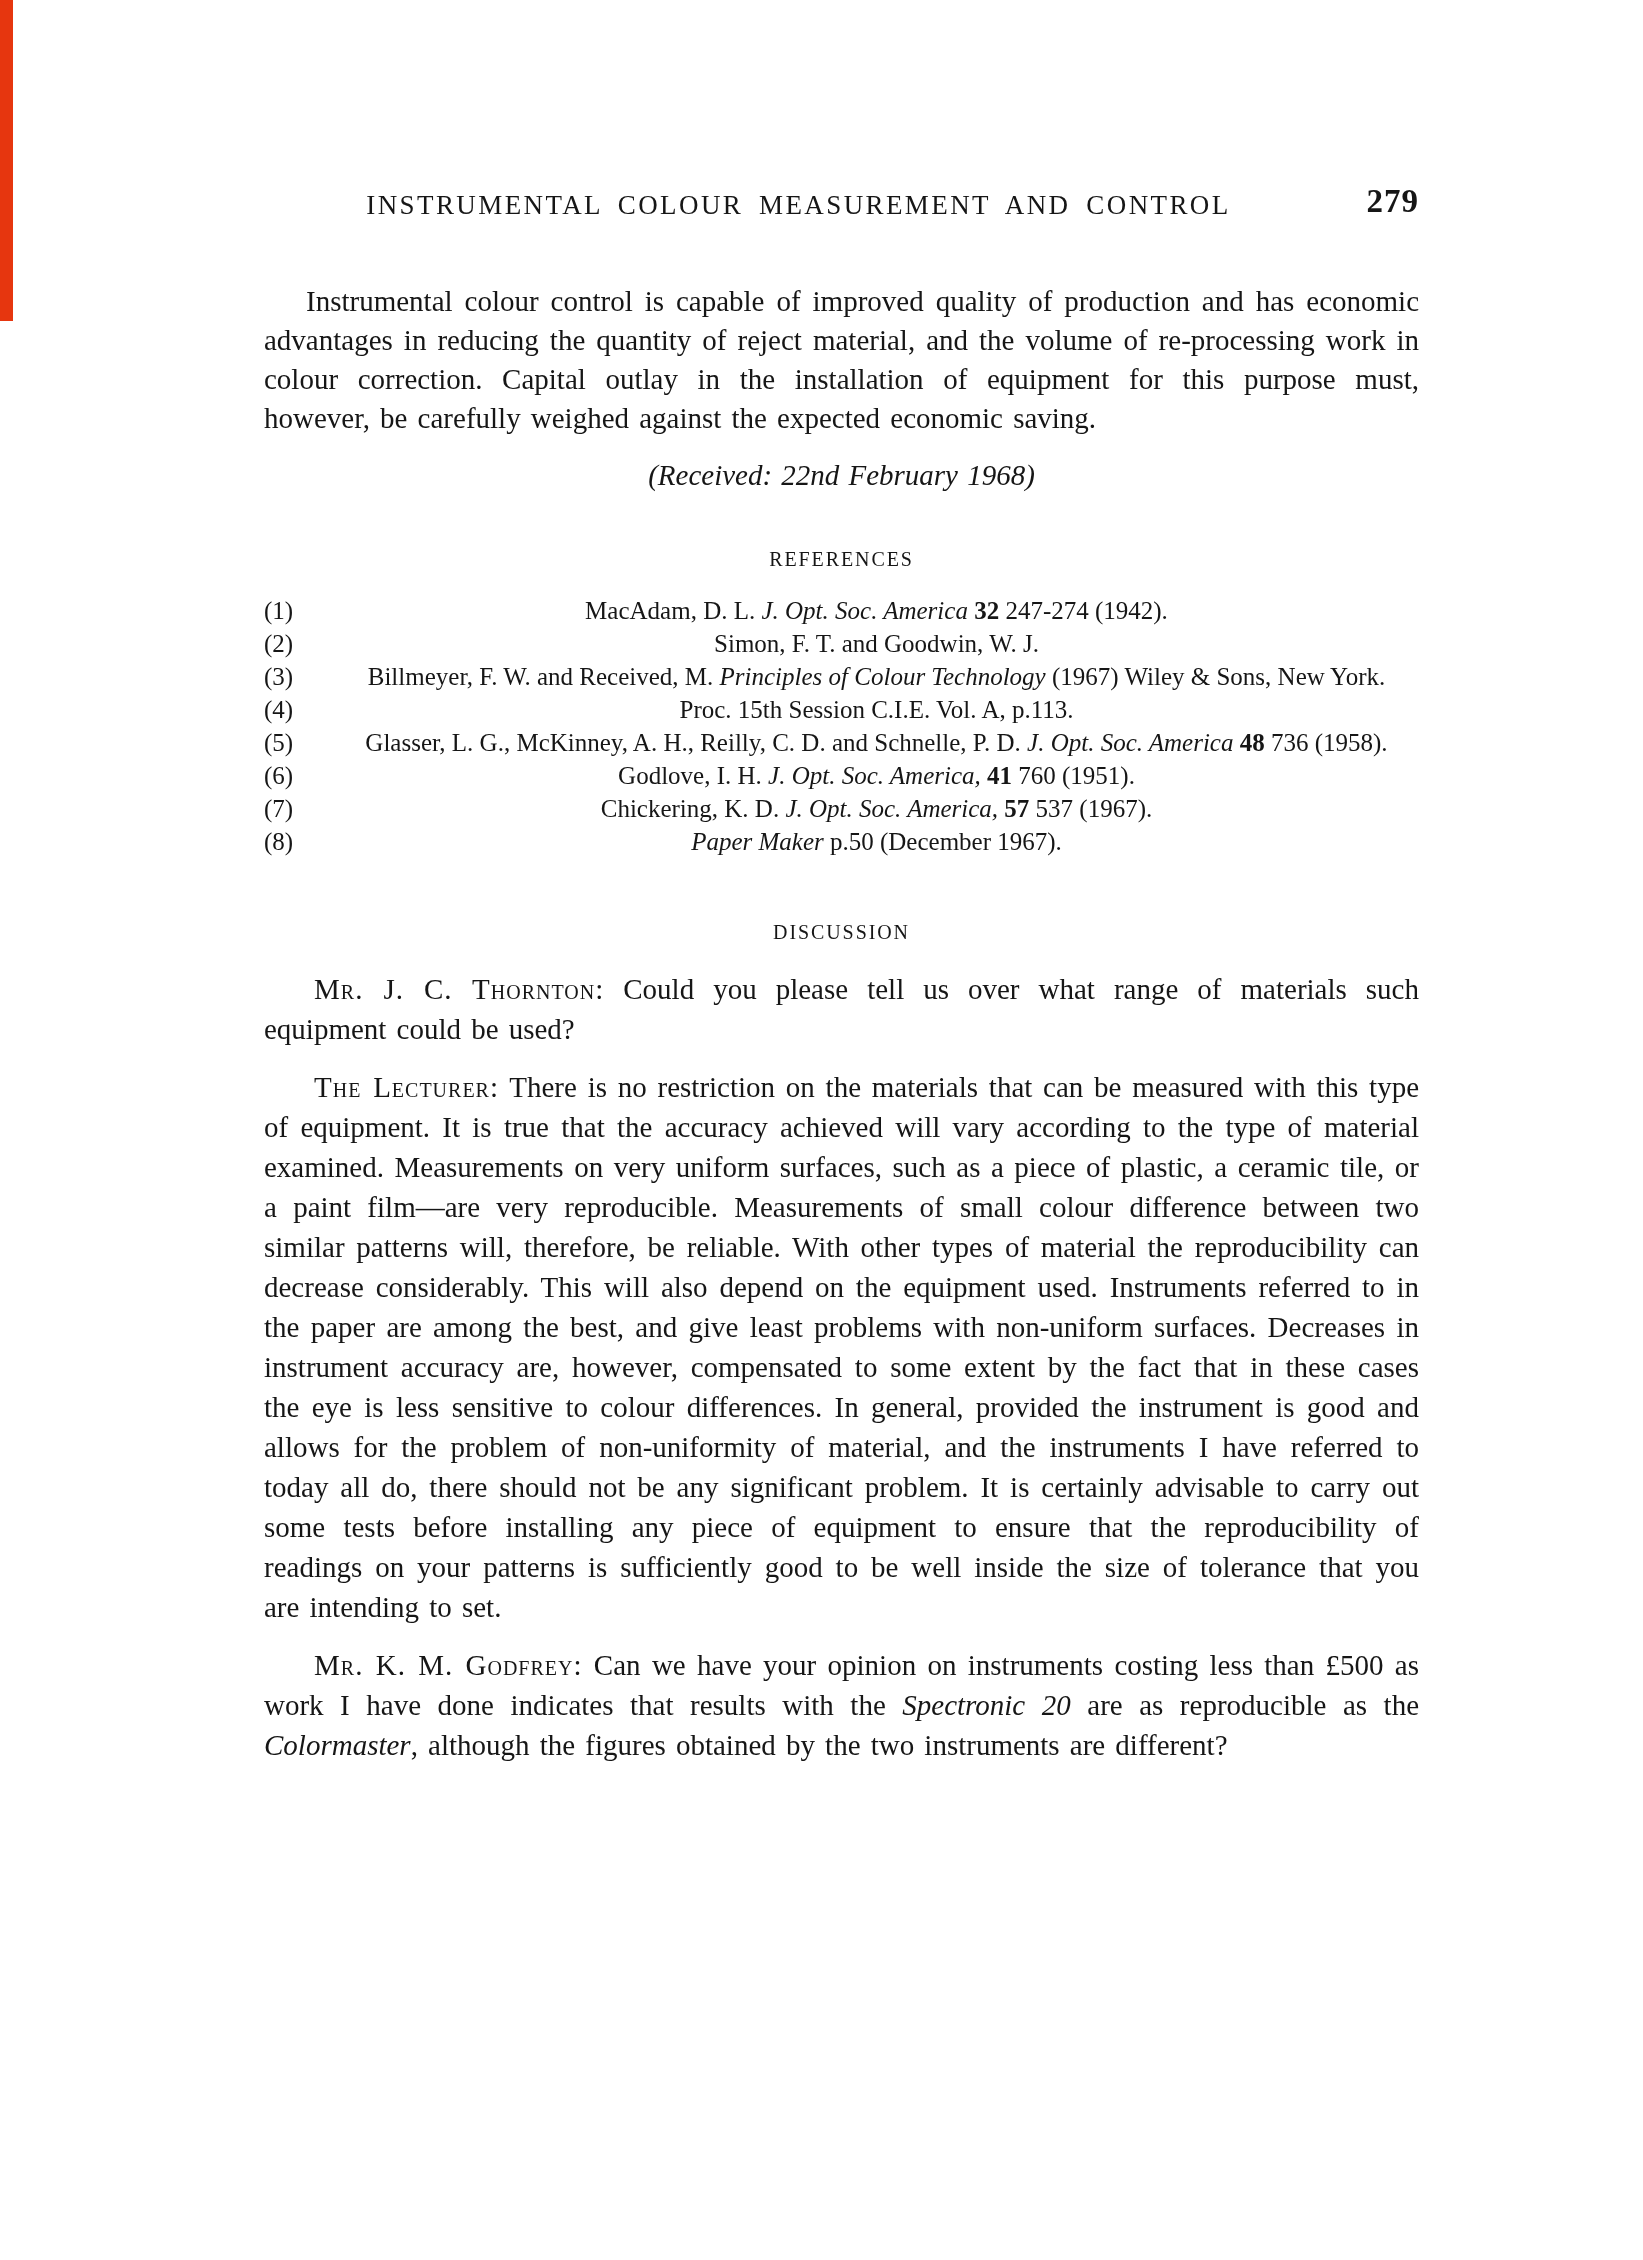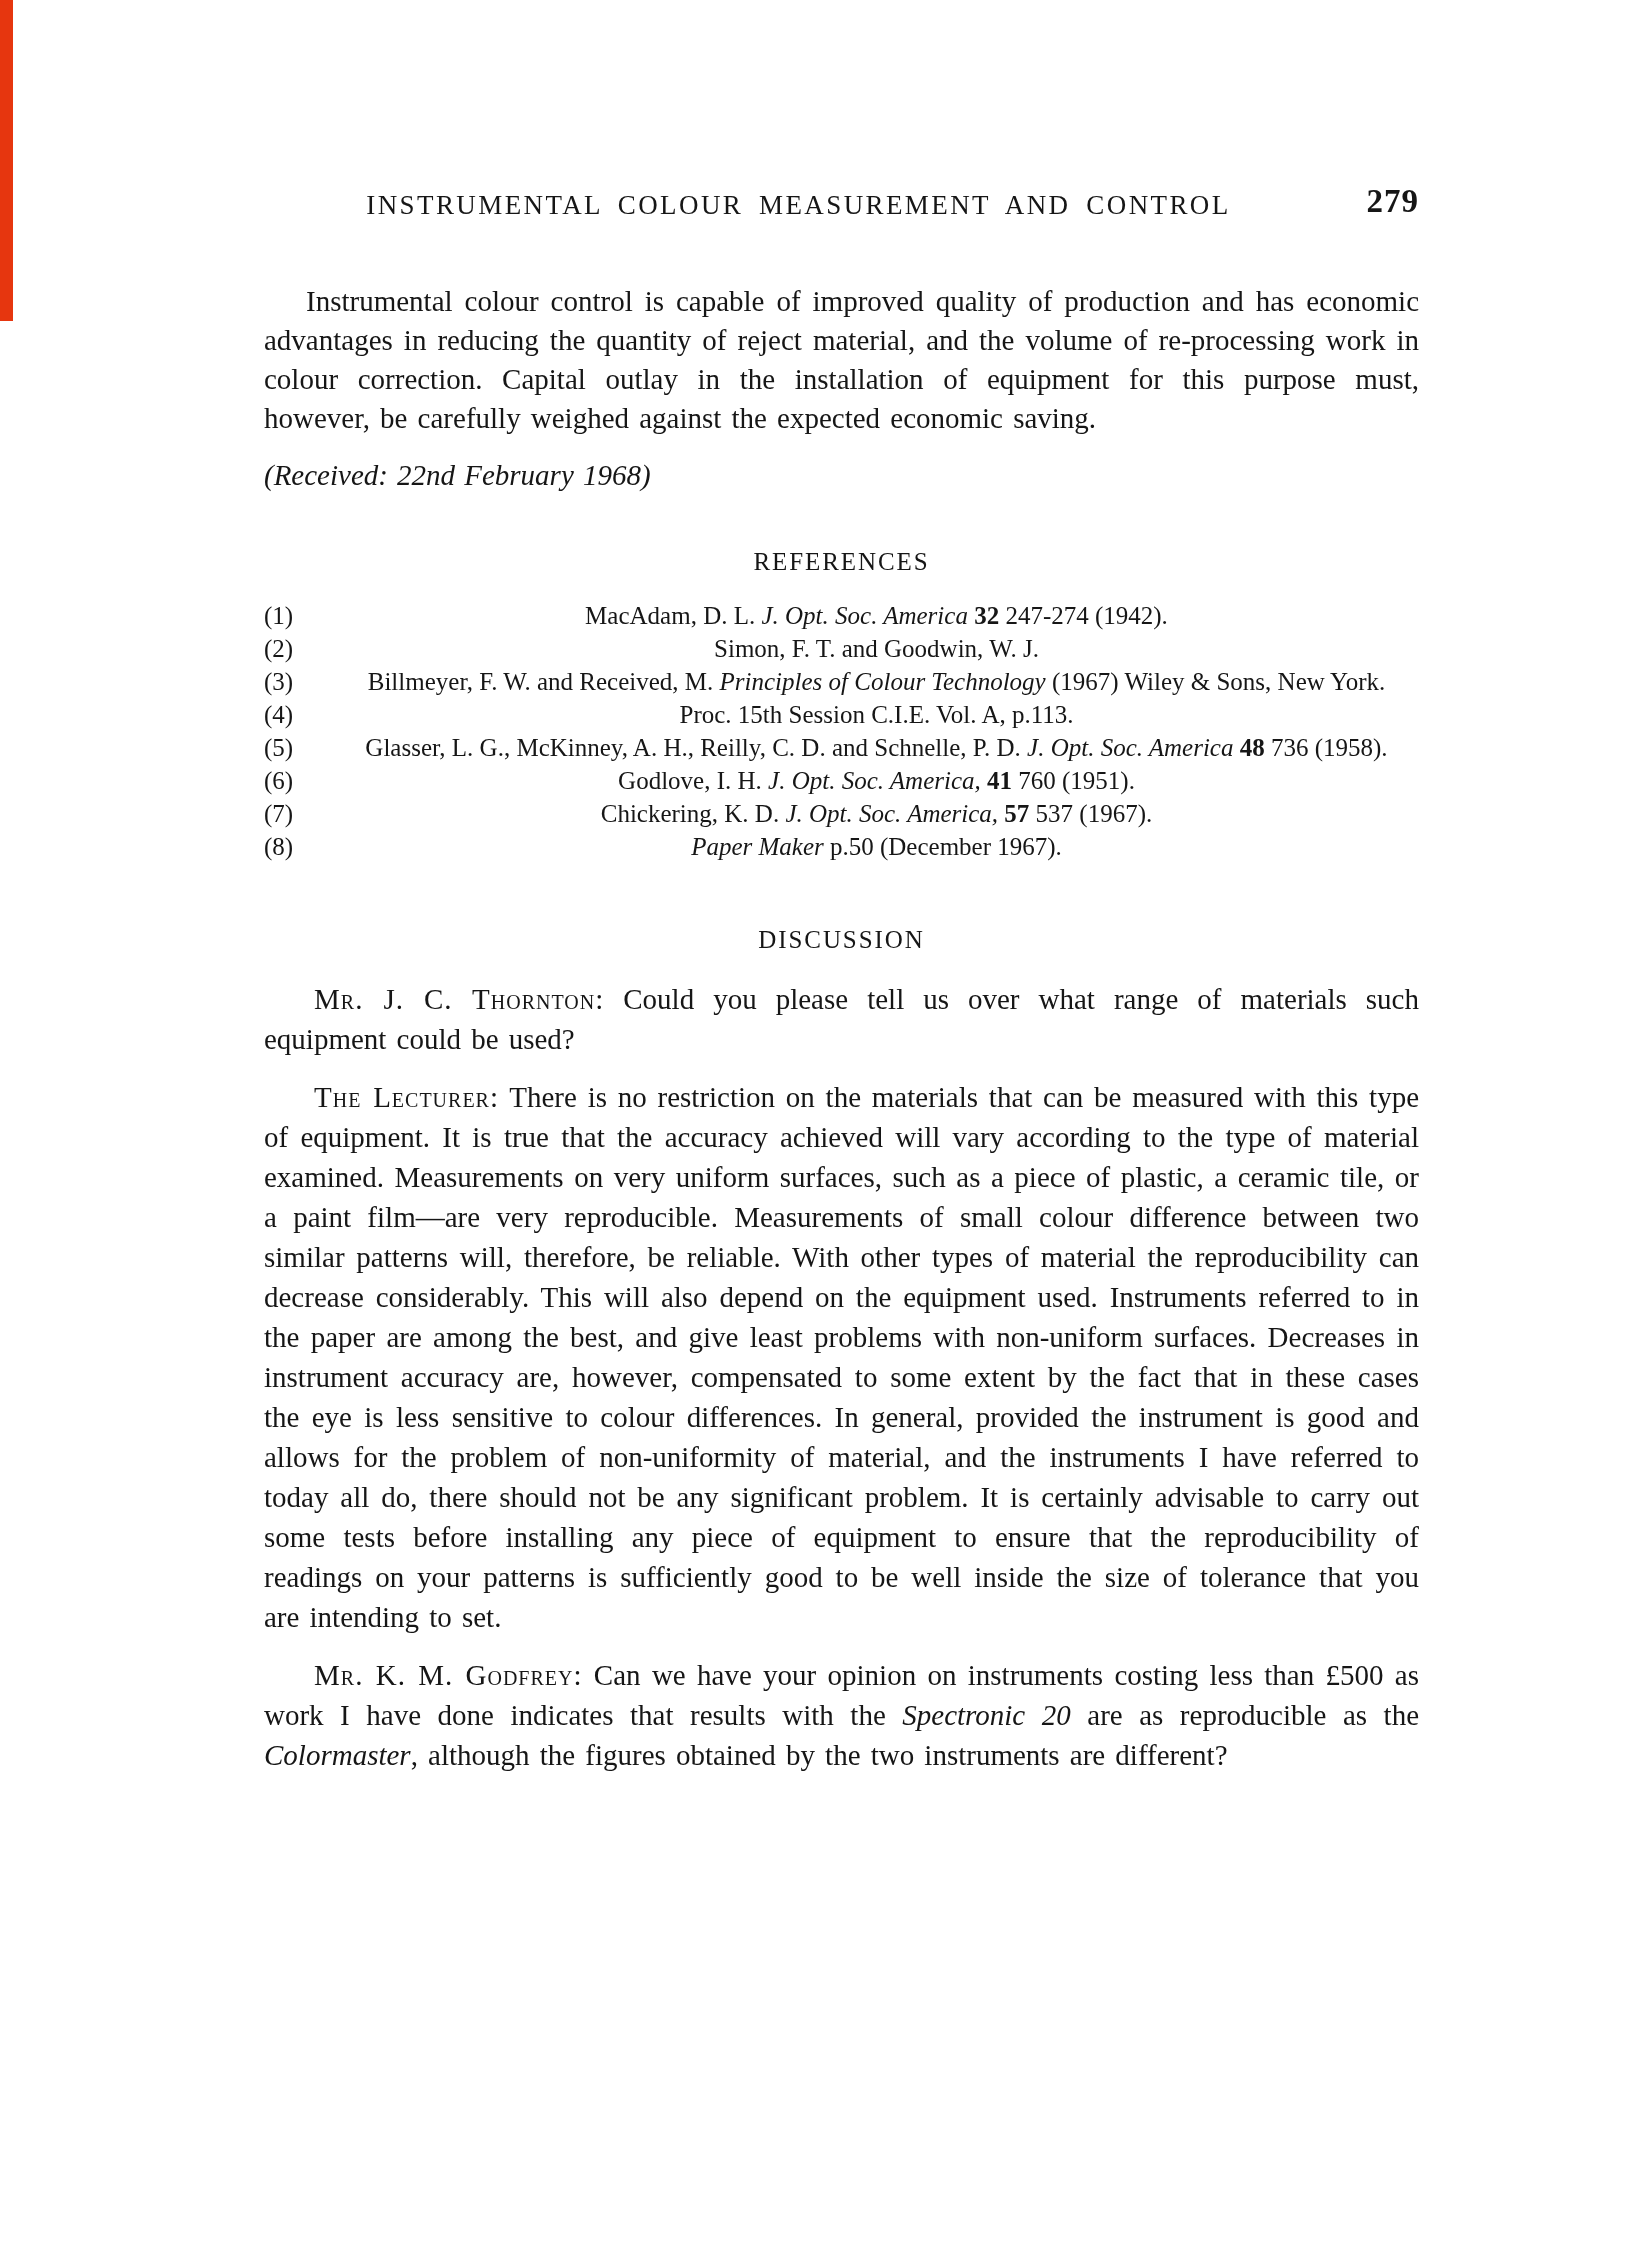--- a/index.html
+++ b/index.html
@@ -50,27 +50,27 @@
     font-size: 29px;
     line-height: 39px;
     text-align: justify;
     word-spacing: 2.9px;
     margin: 0;
   }
   .indent-first { text-indent: 42px; }
   .received-line {
     font-size: 29px;
     font-style: italic;
-    text-align: left;
+    text-align: center;
     margin-top: 21px;
     word-spacing: 1.9px;
   }
   .section-heading {
     text-align: center;
-    font-size: 25px;
+    font-size: 20px;
     letter-spacing: 1.9px;
     word-spacing: 3.8px;
   }
   .references-heading { margin: 56px 0 23px 0; }
   .discussion-heading { margin: 63px 0 25px 0; }
   .ref-list { font-size: 25px; line-height: 33px; }
   .ref-row { display: flex; align-items: flex-start; }
   .ref-num { flex: none; width: 56px; }
   .ref-text {
     flex: 1;

